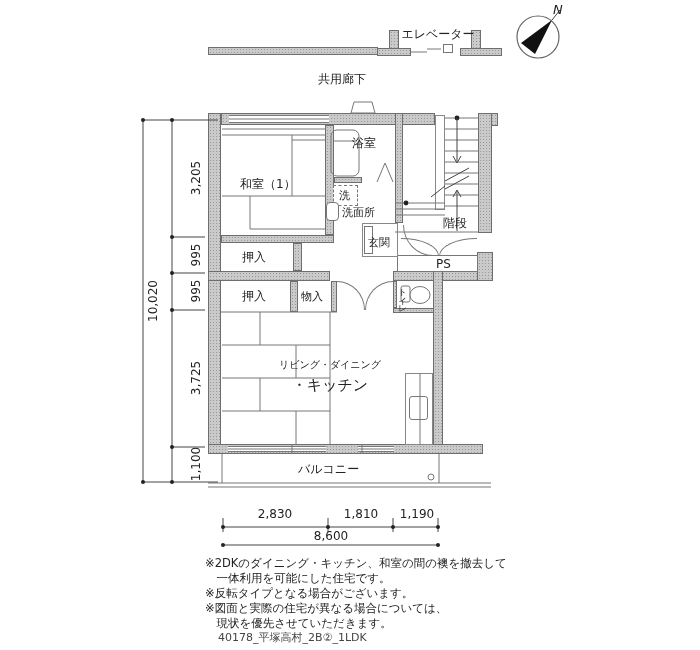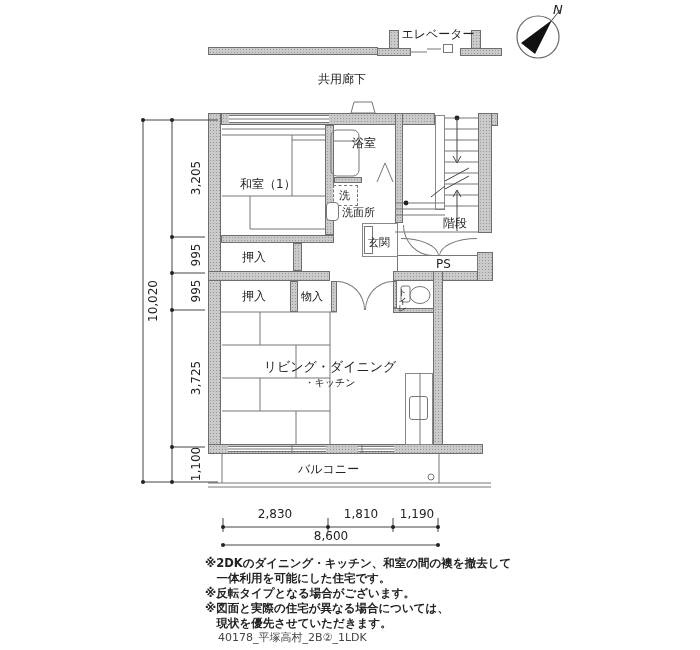--- a/index.html
+++ b/index.html
@@ -15,21 +15,21 @@
   .winband{position:absolute;box-sizing:border-box;background:#fff;
            border-top:1px solid #777;border-bottom:1px solid #777;}
   .arc{position:absolute;box-sizing:border-box;border:0 solid #777;}
   .lbl{position:absolute;white-space:nowrap;color:#222;}
   .lbl12{font-size:12px;line-height:14px;}
   .lbl11{font-size:11px;line-height:13px;}
   .ctr{text-align:center;}
   .rot{transform:rotate(-90deg);}
   .vert{writing-mode:vertical-rl;text-orientation:upright;letter-spacing:-1px;}
   svg.ovl{position:absolute;left:0;top:0;pointer-events:none;}
-  .note-line{font-size:11.5px;line-height:15px;white-space:pre;font-weight:bold;}
+  .note-line{font-size:11.5px;line-height:15px;white-space:pre;}
 </style>
 </head>
 <body>
 
 <div id="plan">
 
   <div class="wall" style="left:208px;top:47px;width:170px;height:8px"></div>
   <div class="wall" style="left:389px;top:30px;width:10px;height:19px"></div>
   <div class="wall" style="left:377px;top:48px;width:34px;height:8px"></div>
   <div class="wall" style="left:471px;top:30px;width:10px;height:19px"></div>
@@ -165,22 +165,22 @@
   <div class="lbl lbl12" style="left:352px;top:136px">浴室</div>
   <div class="lbl lbl11" style="left:339px;top:189px">洗</div>
   <div class="lbl lbl11" style="left:342px;top:206px">洗面所</div>
   <div class="lbl lbl11" style="left:368px;top:236px">玄関</div>
   <div class="lbl lbl12" style="left:443px;top:216px">階段</div>
   <div class="lbl lbl12" style="left:436px;top:257px">PS</div>
   <div class="lbl lbl12" style="left:242px;top:250px">押入</div>
   <div class="lbl lbl12" style="left:242px;top:289px">押入</div>
   <div class="lbl lbl11" style="left:301px;top:290px">物入</div>
   <div class="lbl vert" style="left:397px;top:282px;font-size:8.5px">トイレ</div>
-  <div class="lbl ctr" style="left:258px;top:358px;width:144px;font-size:13px">リビング・ダイニング</div>
-  <div class="lbl ctr" style="left:258px;top:376px;width:144px;font-size:10px">・キッチン</div>
+  <div class="lbl ctr" style="left:258px;top:358px;width:144px;font-size:10px">リビング・ダイニング</div>
+  <div class="lbl ctr" style="left:258px;top:376px;width:144px;font-size:15px">・キッチン</div>
   <div class="lbl lbl12" style="left:298px;top:462px">バルコニー</div>
 
   <div class="lbl lbl12 ctr" style="left:245px;top:507px;width:60px">2,830</div>
   <div class="lbl lbl12 ctr" style="left:336px;top:507px;width:50px">1,810</div>
   <div class="lbl lbl12 ctr" style="left:394px;top:507px;width:46px">1,190</div>
   <div class="lbl lbl12 ctr" style="left:306px;top:529px;width:50px">8,600</div>
 
   <div class="lbl lbl12 ctr rot" style="left:174px;top:171px;width:44px">3,205</div>
   <div class="lbl lbl12 ctr rot" style="left:174px;top:248px;width:44px">995</div>
   <div class="lbl lbl12 ctr rot" style="left:174px;top:284px;width:44px">995</div>

